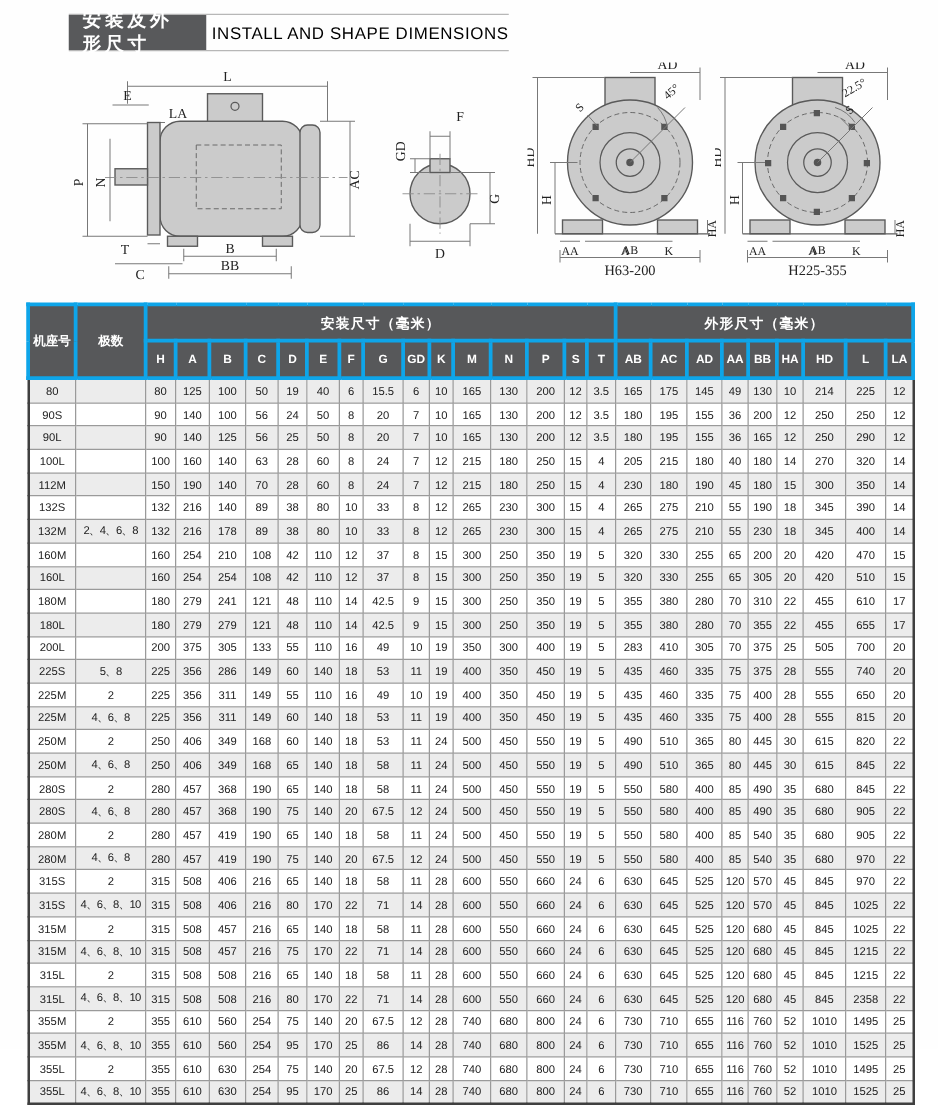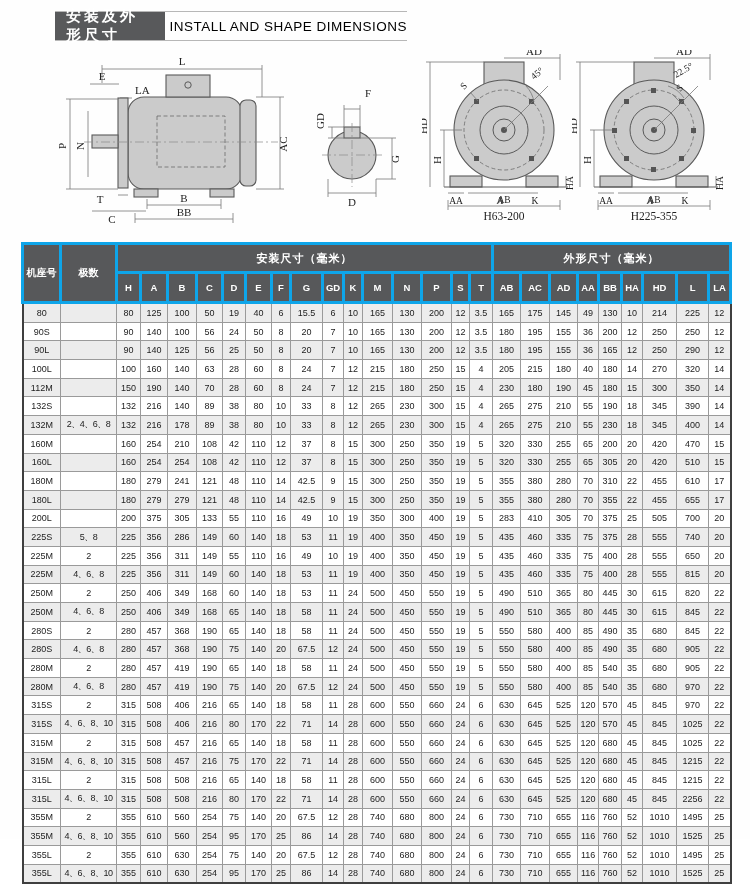--- a/index.html
+++ b/index.html
@@ -1041,21 +1041,21 @@
           <td>660</td>
           <td>24</td>
           <td>6</td>
           <td>630</td>
           <td>645</td>
           <td>525</td>
           <td>120</td>
           <td>680</td>
           <td>45</td>
           <td>845</td>
-          <td>2256</td>
+          <td>2358</td>
           <td>22</td>
         </tr>
         <tr>
           <td>355M</td>
           <td class="poles">2</td>
           <td>355</td>
           <td>610</td>
           <td>560</td>
           <td>254</td>
           <td>75</td>

